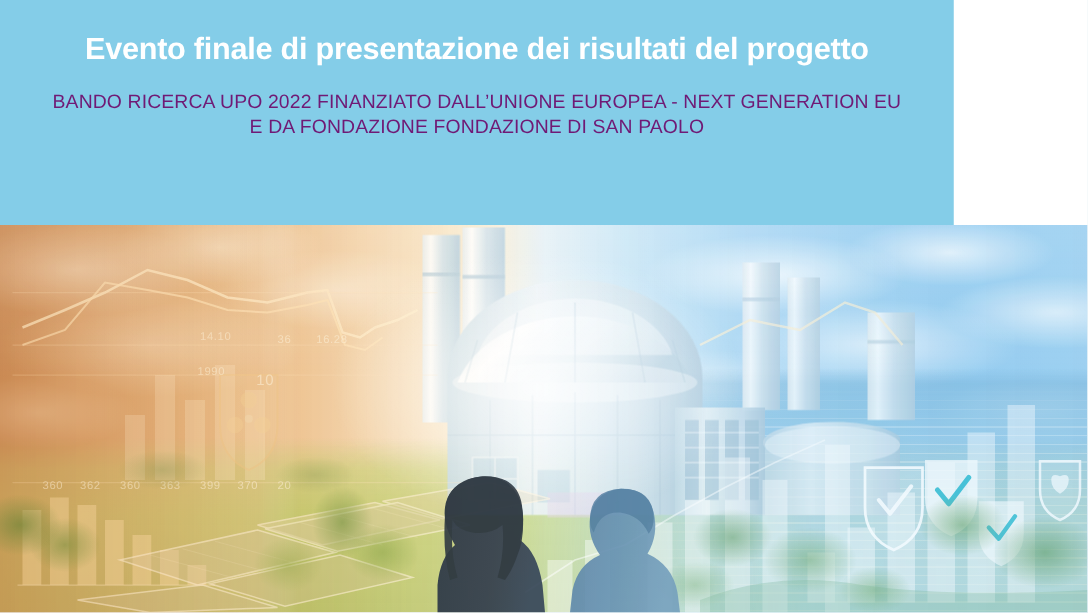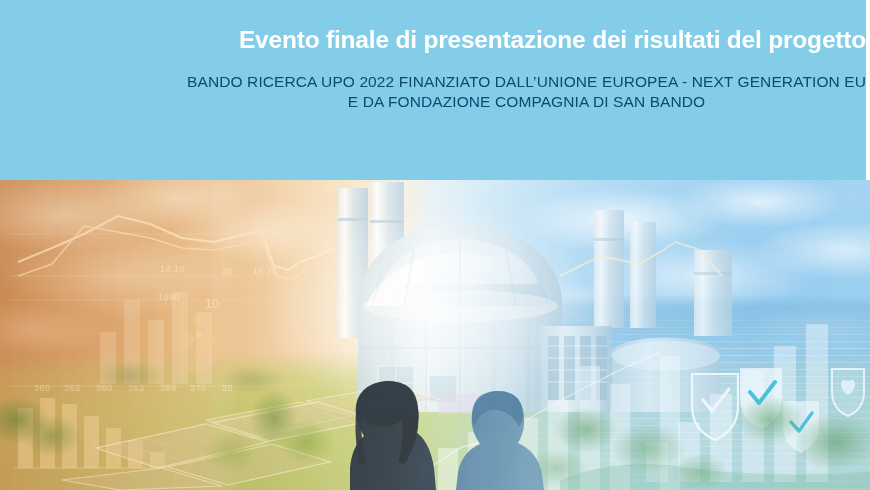--- a/index.html
+++ b/index.html
@@ -15,45 +15,45 @@
     position: relative;
     width: 870px;
     height: 490px;
     overflow: hidden;
   }
 
   
   .header-band {
     position: absolute;
     left: 0; top: 0;
-    width: 866px;
+    width: 763px;
     height: 180px;
     background: #84cde8;
     box-sizing: border-box;
     display: flex;
     flex-direction: column;
-    align-items: flex-end;
+    align-items: center;
     justify-content: flex-start;
     padding-top: 24px;
   }
   .title-line {
     color: #ffffff;
     font-weight: bold;
     font-size: 24.5px;
     line-height: 31px;
     letter-spacing: -0.2px;
     text-align: center;
     white-space: nowrap;
   }
   .subtitle-block {
     margin-top: 17px;
     text-align: center;
   }
   .subtitle-line {
-    color: #0c4a6e;
+    color: #701a75;
     font-weight: normal;
     font-size: 15.5px;
     line-height: 20px;
     letter-spacing: 0.1px;
     text-align: center;
     white-space: nowrap;
   }
 
   
   .artwork {
@@ -204,21 +204,21 @@
 </style>
 </head>
 <body>
 
 <div id="poster">
 
   <div class="header-band">
     <div class="title-line">Evento finale di presentazione dei risultati del progetto</div>
     <div class="subtitle-block">
       <div class="subtitle-line">BANDO RICERCA UPO 2022 FINANZIATO DALL’UNIONE EUROPEA - NEXT GENERATION EU</div>
-      <div class="subtitle-line">E DA FONDAZIONE COMPAGNIA DI SAN BANDO</div>
+      <div class="subtitle-line">E DA FONDAZIONE FONDAZIONE DI SAN PAOLO</div>
     </div>
   </div>
 
   <div class="artwork">
 
     <div class="layer sky"></div>
     <div class="layer clouds"></div>
     <div class="layer water"></div>
     <div class="layer water-glints"></div>
     <div class="layer ground"></div>

